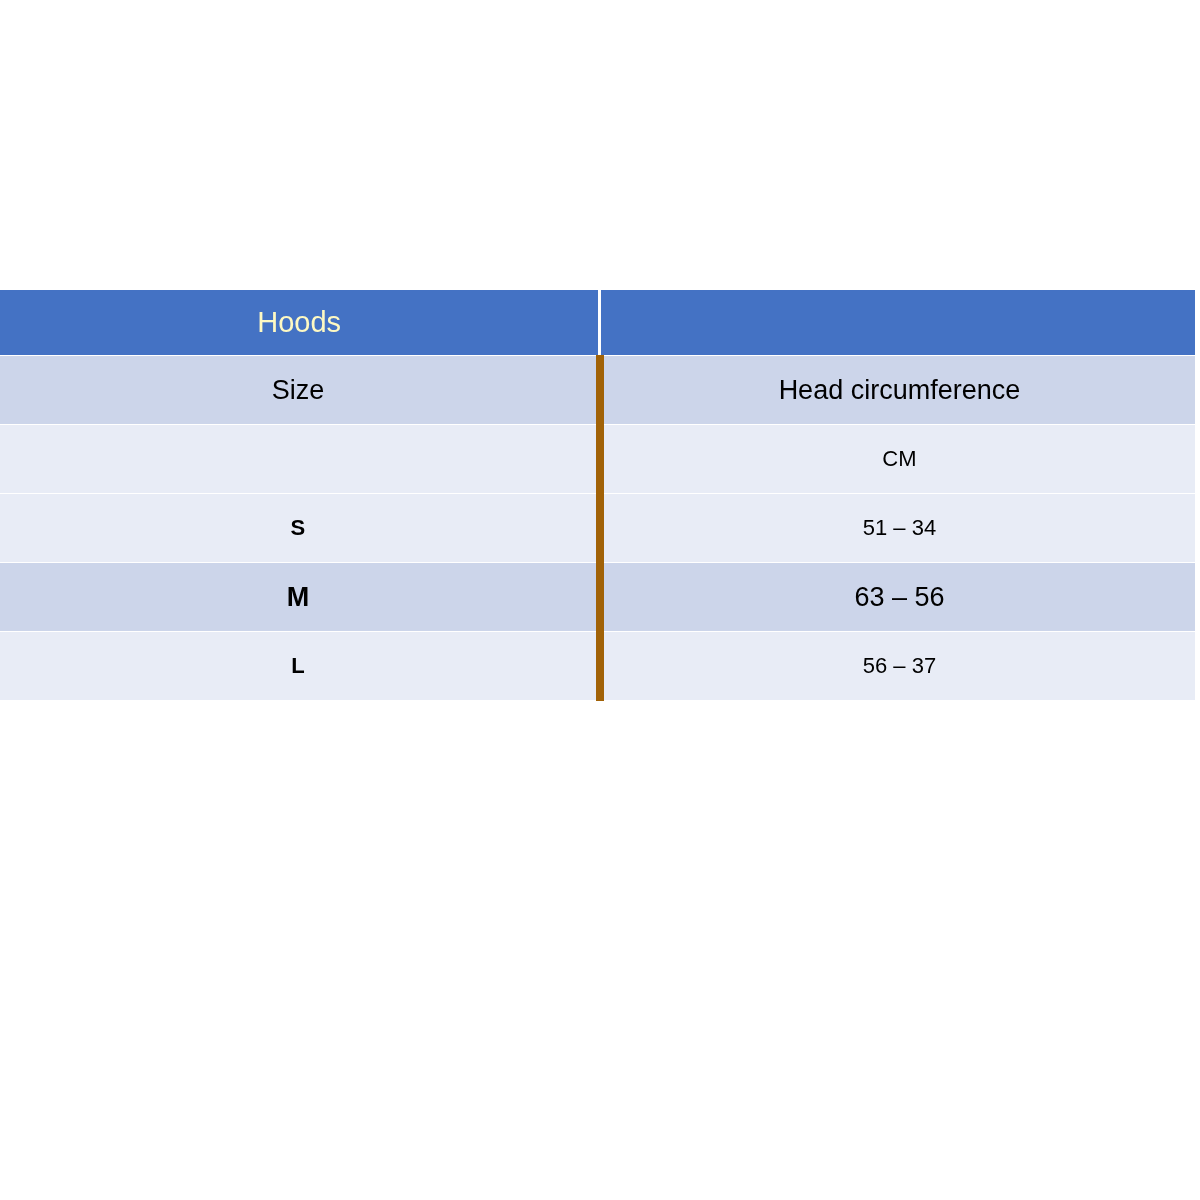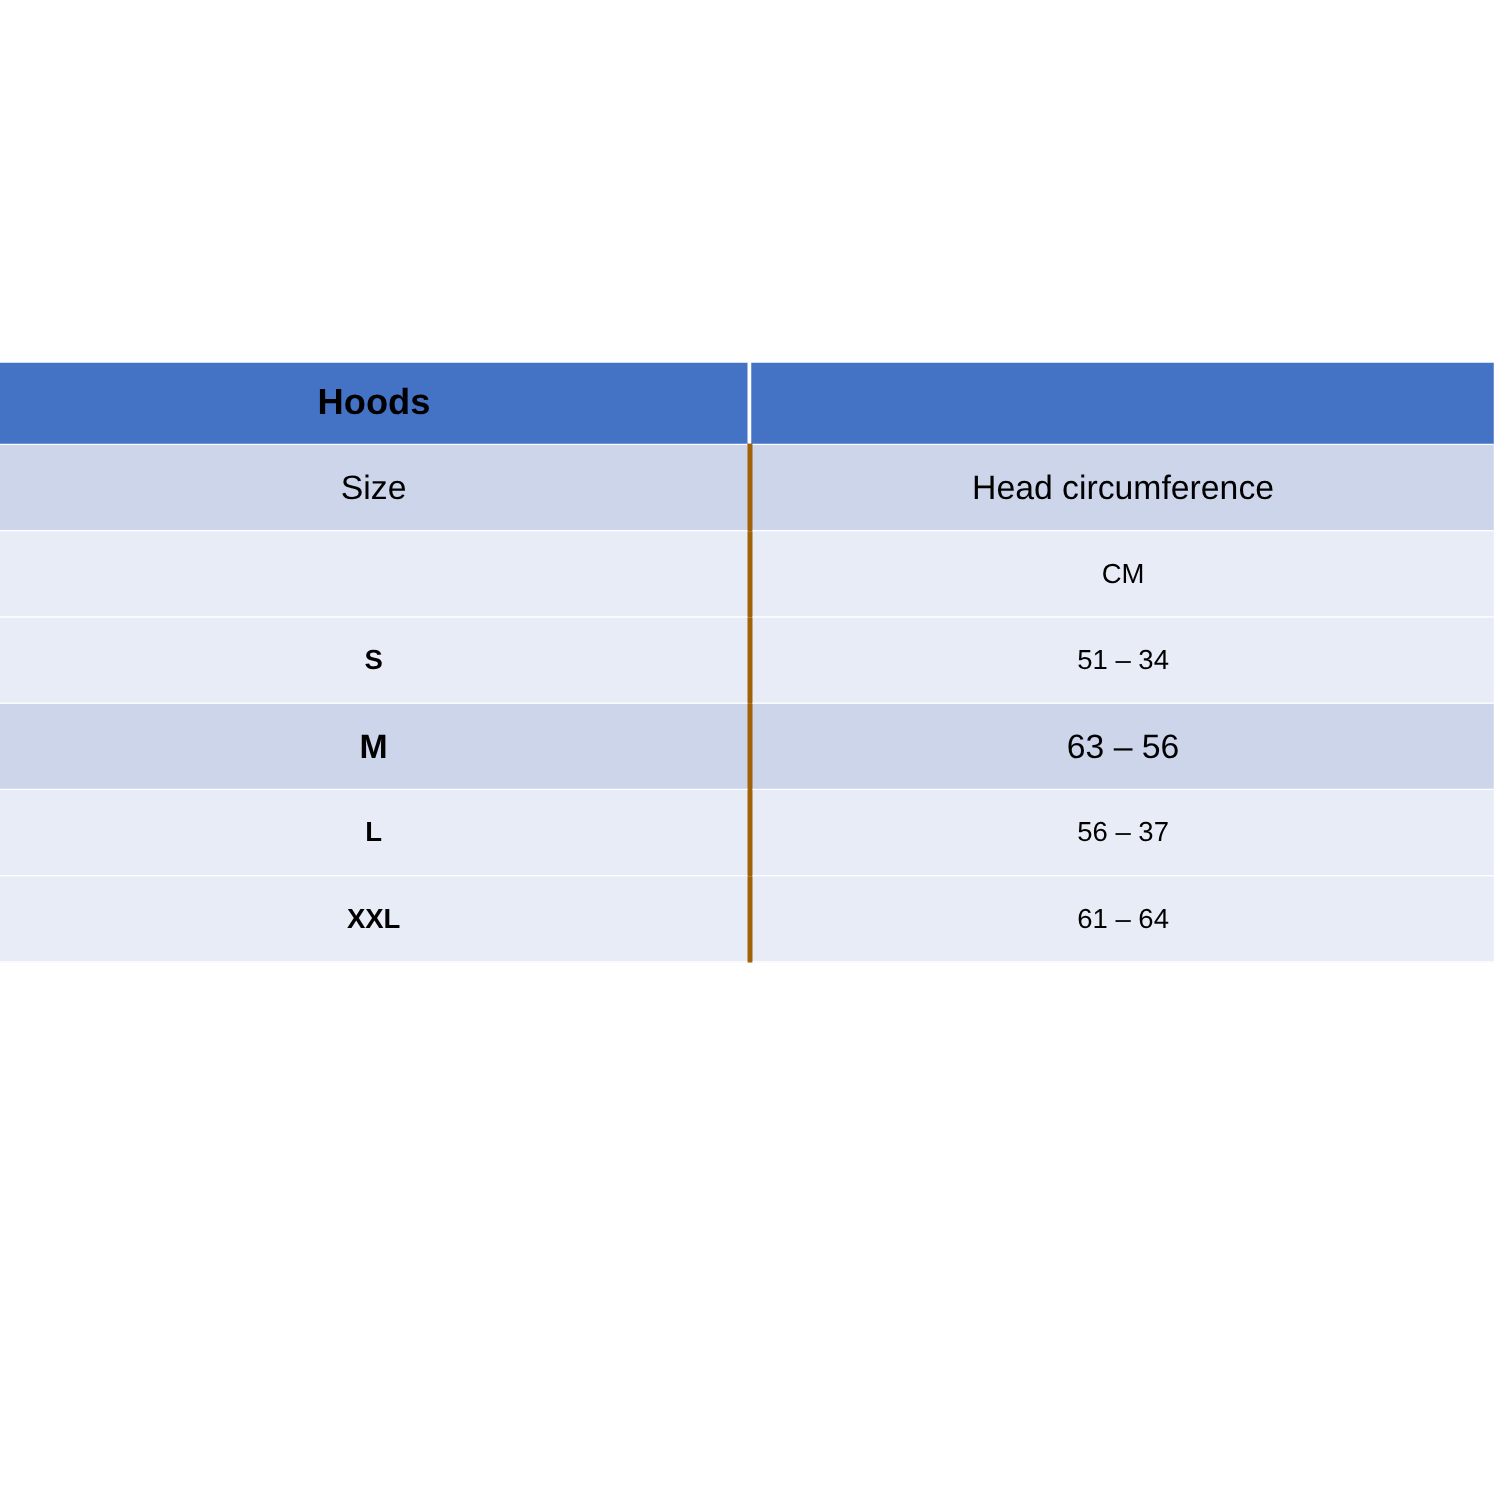--- a/index.html
+++ b/index.html
@@ -33,27 +33,27 @@
     padding: 0;
     margin: 0;
     text-align: center;
     vertical-align: middle;
     border: 1px solid #ffffff;
     border-left: none;
     border-right: none;
   }
   
   table.size-table td.left-cell {
-    border-right: 4px solid #a16207;
+    border-right: 8px solid #a16207;
   }
 
   tr.header-row td {
     background: #4472c4;
-    color: #000000;
-    font-weight: bold;
+    color: #fef9c3;
+    font-weight: normal;
     font-size: 29px;
     height: 65px;
   }
   tr.header-row td.left-cell {
     border-right: 3px solid #ffffff;
   }
 
   tr.band-dark td {
     background: #ccd5ea;
     height: 68px;
@@ -99,19 +99,15 @@
         <td class="right-cell plain-cell">51 – 34</td>
       </tr>
       <tr class="band-dark">
         <td class="left-cell bold-cell">M</td>
         <td class="right-cell plain-cell">63 – 56</td>
       </tr>
       <tr class="band-light">
         <td class="left-cell bold-cell">L</td>
         <td class="right-cell plain-cell">56 – 37</td>
       </tr>
-      <tr class="band-light">
-        <td class="left-cell bold-cell">XXL</td>
-        <td class="right-cell plain-cell">61 – 64</td>
-      </tr>
     </tbody>
   </table>
 </div>
 
 </body></html>

